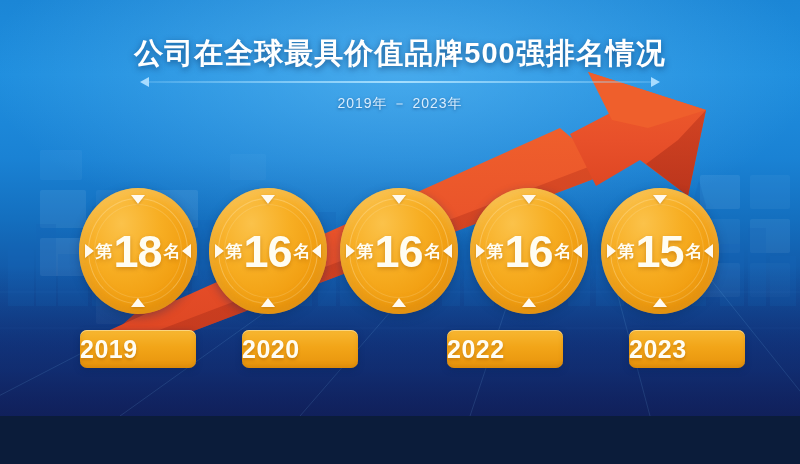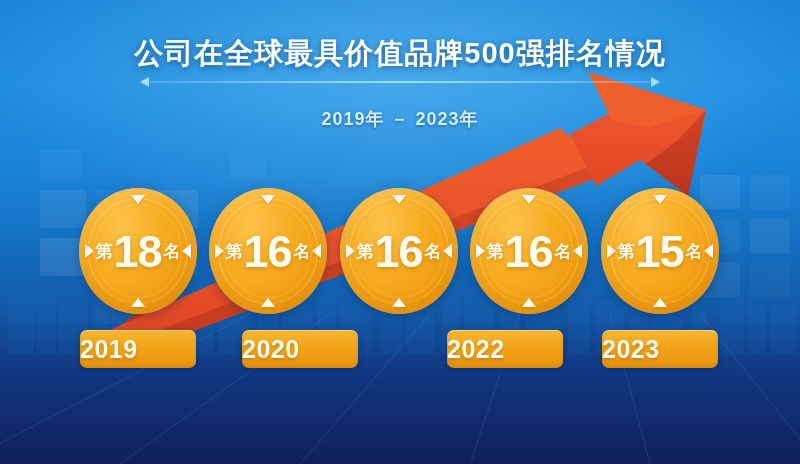--- a/index.html
+++ b/index.html
@@ -3,21 +3,21 @@
 <meta charset="utf-8">
 <style>
   html, body {
     margin: 0;
     padding: 0;
     background: #0b1c3a;
   }
   #stage {
     position: relative;
     width: 800px;
-    height: 464px;
+    height: 416px;
     overflow: hidden;
     font-family: "Liberation Sans", "DejaVu Sans", sans-serif;
     background:
       linear-gradient(180deg,
         #1b86d6 0%,
         #1f8ede 18%,
         #1a82d4 38%,
         #1470c0 52%,
         #1259a8 66%,
         #143f8c 82%,
@@ -90,23 +90,23 @@
     position: absolute;
     top: 0;
     width: 0; height: 0;
     border-top: 5px solid transparent;
     border-bottom: 5px solid transparent;
   }
   .divider .cap.left  { left: 0;  border-right: 9px solid #a8dcff; }
   .divider .cap.right { right: 0; border-left: 9px solid #a8dcff; }
 
   .subtitle {
-    margin-top: 20px;
-    font-size: 18px;
-    font-weight: bold;
+    margin-top: 8px;
+    font-size: 14px;
+    font-weight: normal;
     color: #d9eeff;
     letter-spacing: 1px;
     text-shadow: 0 1px 3px rgba(4,32,78,0.5);
   }
 
   
   .arrow-wrap {
     position: absolute;
     left: 0; top: 0;
     width: 800px; height: 464px;
@@ -423,18 +423,18 @@
   <div class="years">
     <div class="chip" style="left:80px;">
       <span>2019</span>
     </div>
     <div class="chip" style="left:210px;margin-left:32px;">
       <span>2020</span>
     </div>
     <div class="chip" style="left:447px;">
       <span>2022</span>
     </div>
-    <div class="chip" style="left:602px;">
+    <div class="chip" style="left:629px;">
       <span>2023</span>
     </div>
   </div>
 
 </div>
 
 </body></html>

